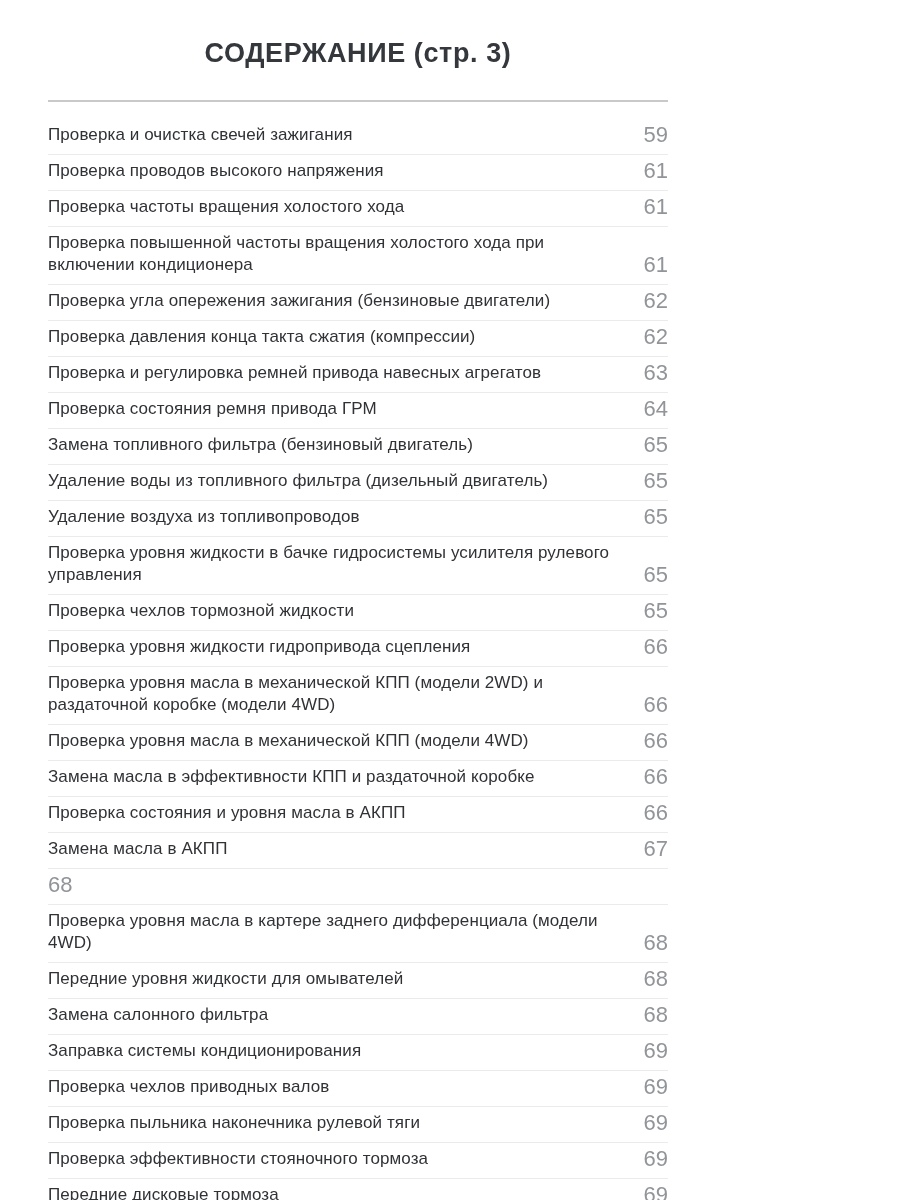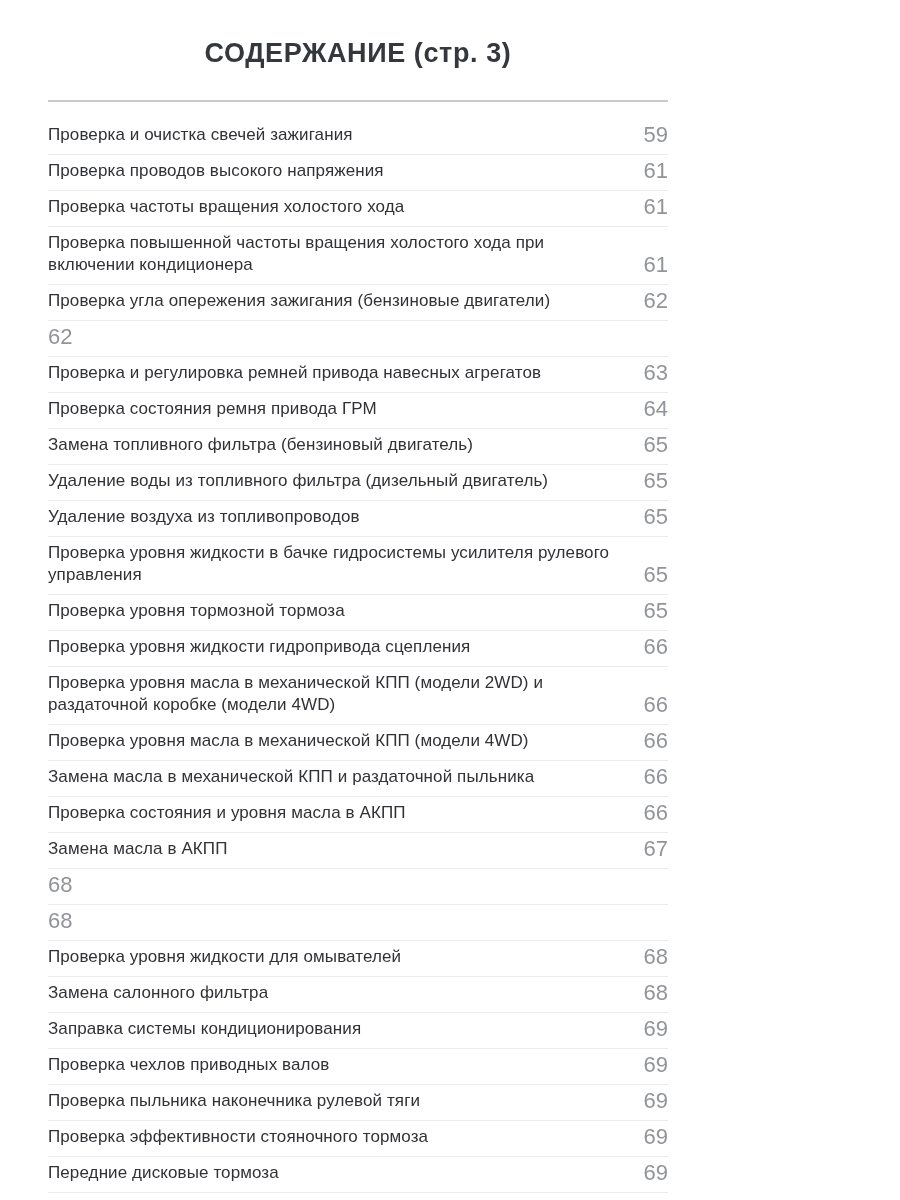--- a/index.html
+++ b/index.html
@@ -98,20 +98,21 @@
       <span class="toc-label">Проверка повышенной частоты вращения холостого хода при включении кондиционера</span>
       <span class="toc-page">61</span>
     </div>
 
     <div class="toc-row">
       <span class="toc-label">Проверка угла опережения зажигания (бензиновые двигатели)</span>
       <span class="toc-page">62</span>
     </div>
 
     <div class="toc-row">
+      <span class="toc-label">Проверка давления конца такта сжатия (компрессии)</span>
       <span class="toc-page">62</span>
     </div>
 
     <div class="toc-row">
       <span class="toc-label">Проверка и регулировка ремней привода навесных агрегатов</span>
       <span class="toc-page">63</span>
     </div>
 
     <div class="toc-row">
       <span class="toc-label">Проверка состояния ремня привода ГРМ</span>
@@ -132,64 +133,65 @@
       <span class="toc-label">Удаление воздуха из топливопроводов</span>
       <span class="toc-page">65</span>
     </div>
 
     <div class="toc-row">
       <span class="toc-label">Проверка уровня жидкости в бачке гидросистемы усилителя рулевого управления</span>
       <span class="toc-page">65</span>
     </div>
 
     <div class="toc-row">
-      <span class="toc-label">Проверка уровня тормозной тормоза</span>
+      <span class="toc-label">Проверка чехлов тормозной жидкости</span>
       <span class="toc-page">65</span>
     </div>
 
     <div class="toc-row">
       <span class="toc-label">Проверка уровня жидкости гидропривода сцепления</span>
       <span class="toc-page">66</span>
     </div>
 
     <div class="toc-row">
       <span class="toc-label">Проверка уровня масла в механической КПП (модели 2WD) и раздаточной коробке (модели 4WD)</span>
       <span class="toc-page">66</span>
     </div>
 
     <div class="toc-row">
       <span class="toc-label">Проверка уровня масла в механической КПП (модели 4WD)</span>
       <span class="toc-page">66</span>
     </div>
 
     <div class="toc-row">
-      <span class="toc-label">Замена масла в механической КПП и раздаточной пыльника</span>
+      <span class="toc-label">Замена масла в эффективности КПП и раздаточной коробке</span>
       <span class="toc-page">66</span>
     </div>
 
     <div class="toc-row">
       <span class="toc-label">Проверка состояния и уровня масла в АКПП</span>
       <span class="toc-page">66</span>
     </div>
 
     <div class="toc-row">
       <span class="toc-label">Замена масла в АКПП</span>
       <span class="toc-page">67</span>
     </div>
 
     <div class="toc-row">
       <span class="toc-page">68</span>
     </div>
 
     <div class="toc-row">
-      <span class="toc-page">68</span>
-    </div>
-
-    <div class="toc-row">
-      <span class="toc-label">Проверка уровня жидкости для омывателей</span>
+      <span class="toc-label">Проверка уровня масла в картере заднего дифференциала (модели 4WD)</span>
+      <span class="toc-page">68</span>
+    </div>
+
+    <div class="toc-row">
+      <span class="toc-label">Передние уровня жидкости для омывателей</span>
       <span class="toc-page">68</span>
     </div>
 
     <div class="toc-row">
       <span class="toc-label">Замена салонного фильтра</span>
       <span class="toc-page">68</span>
     </div>
 
     <div class="toc-row">
       <span class="toc-label">Заправка системы кондиционирования</span>

